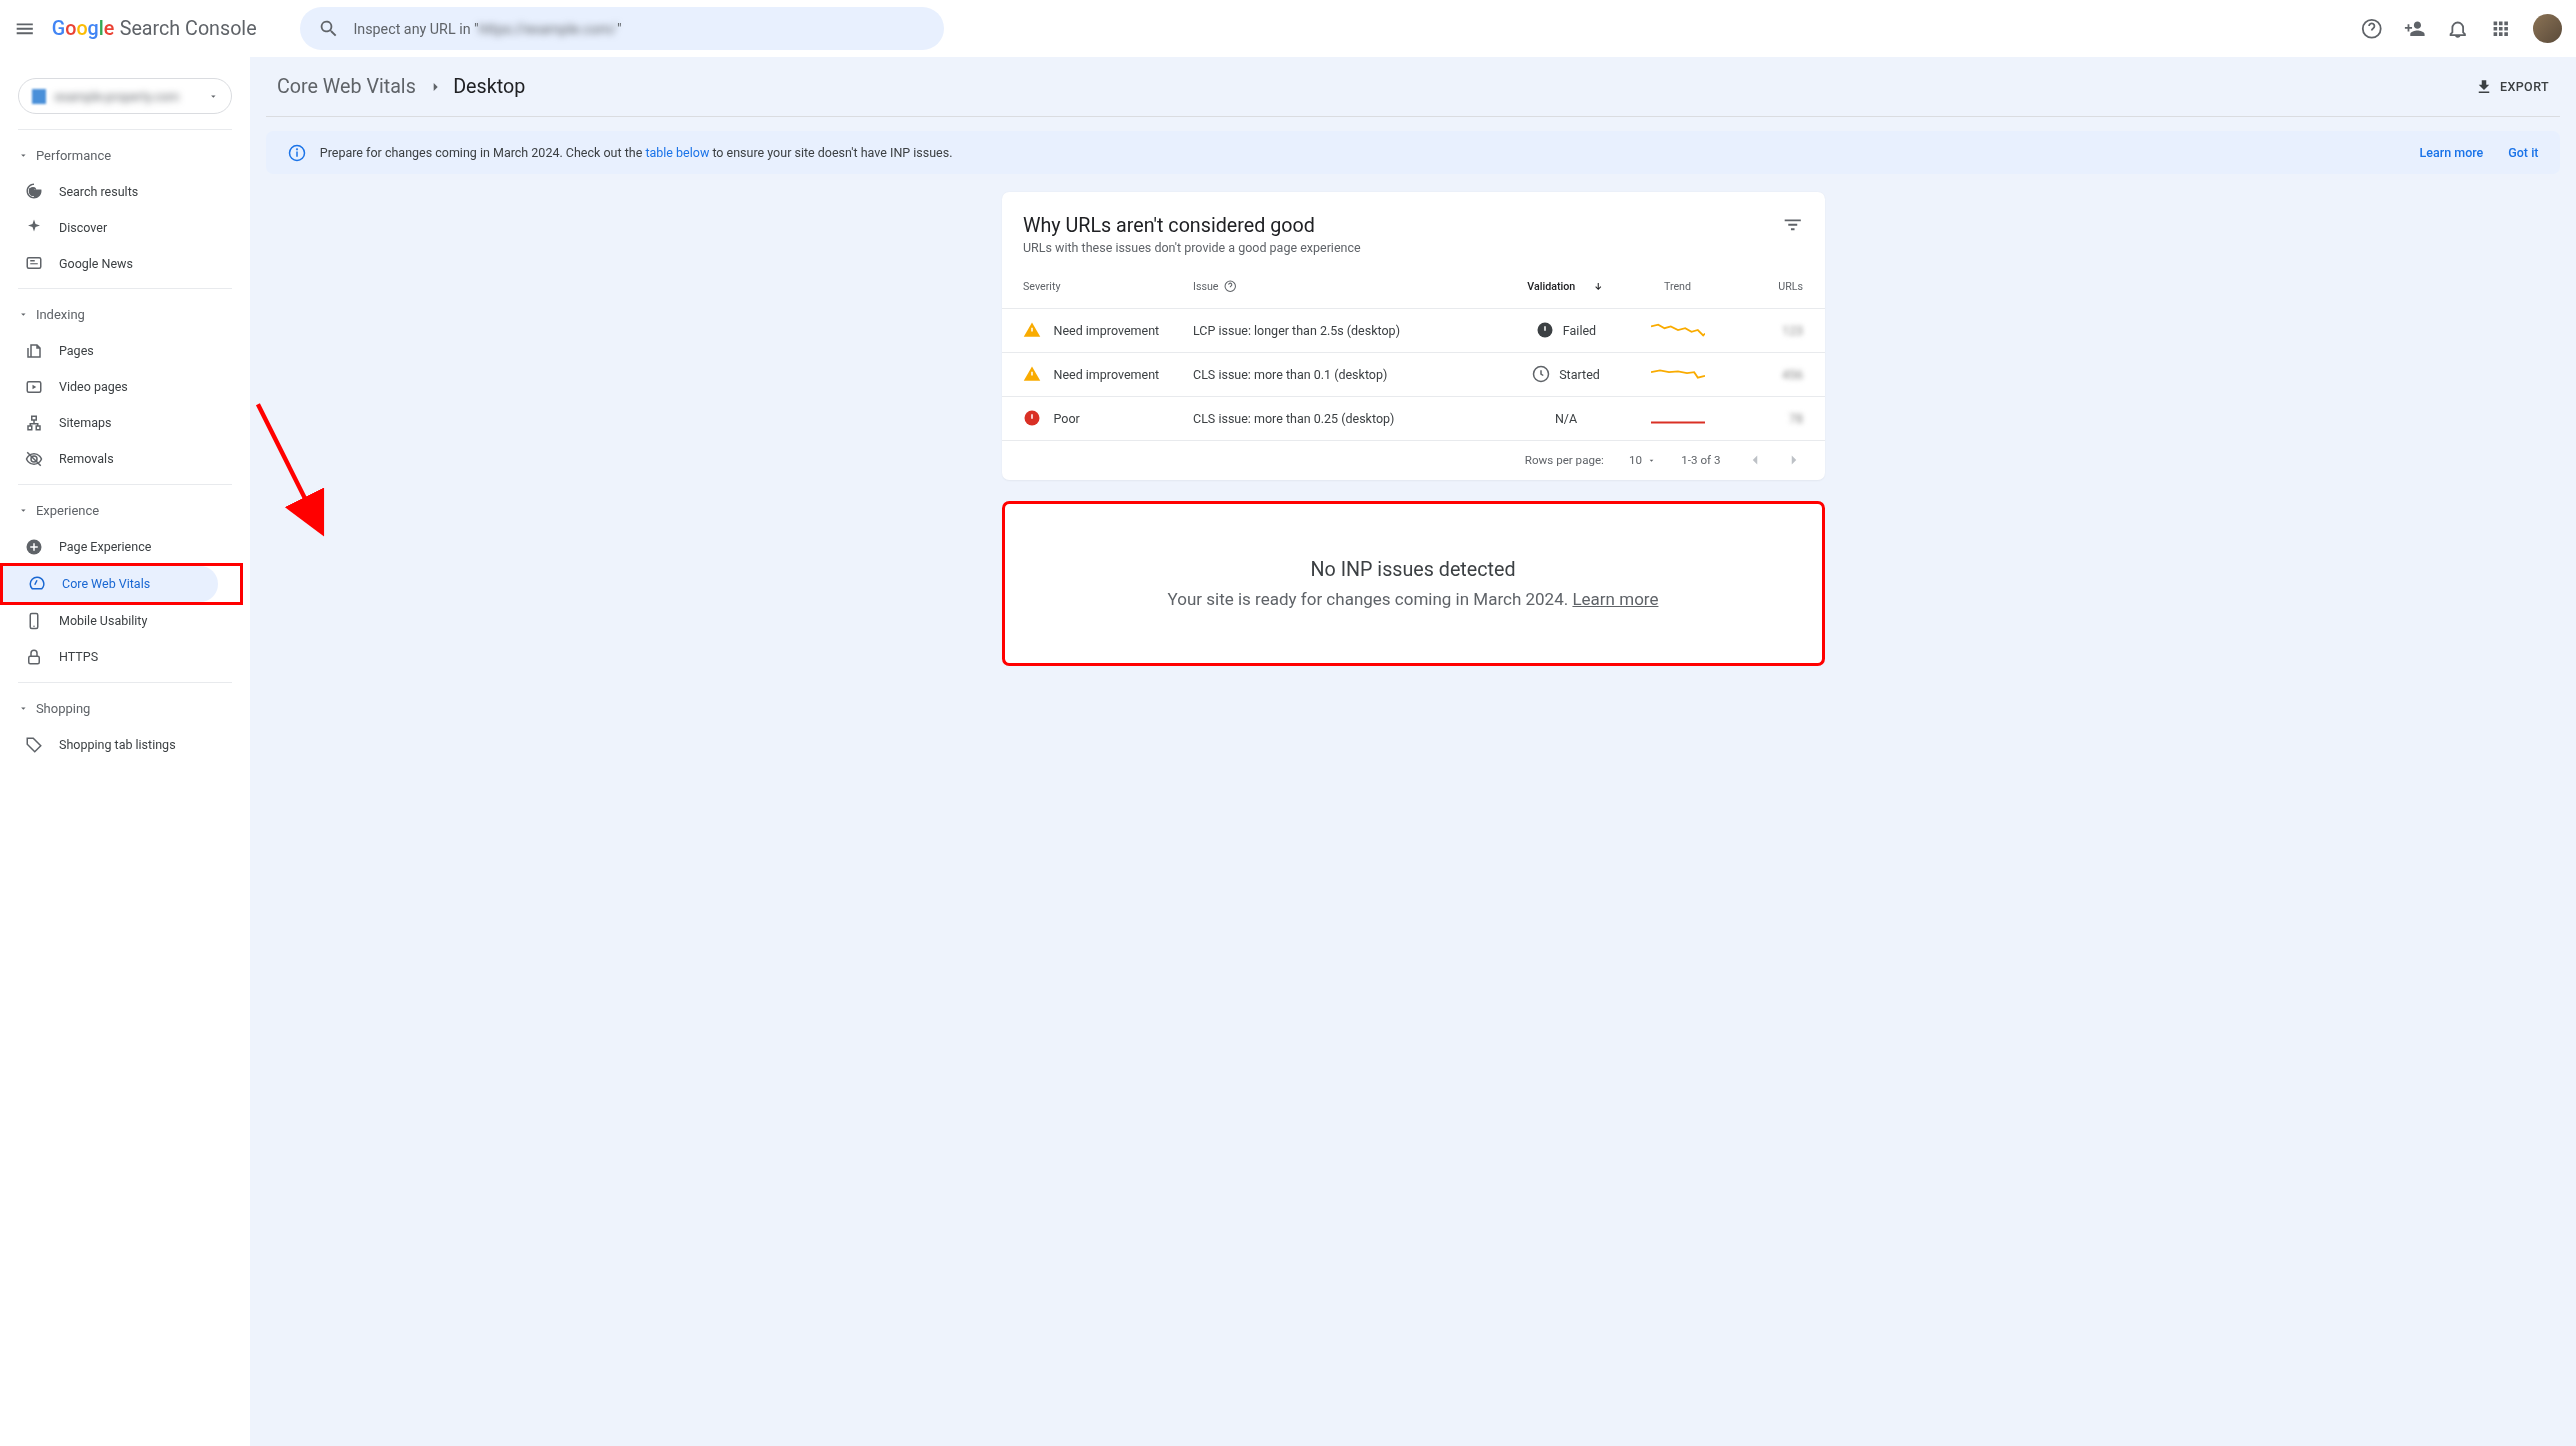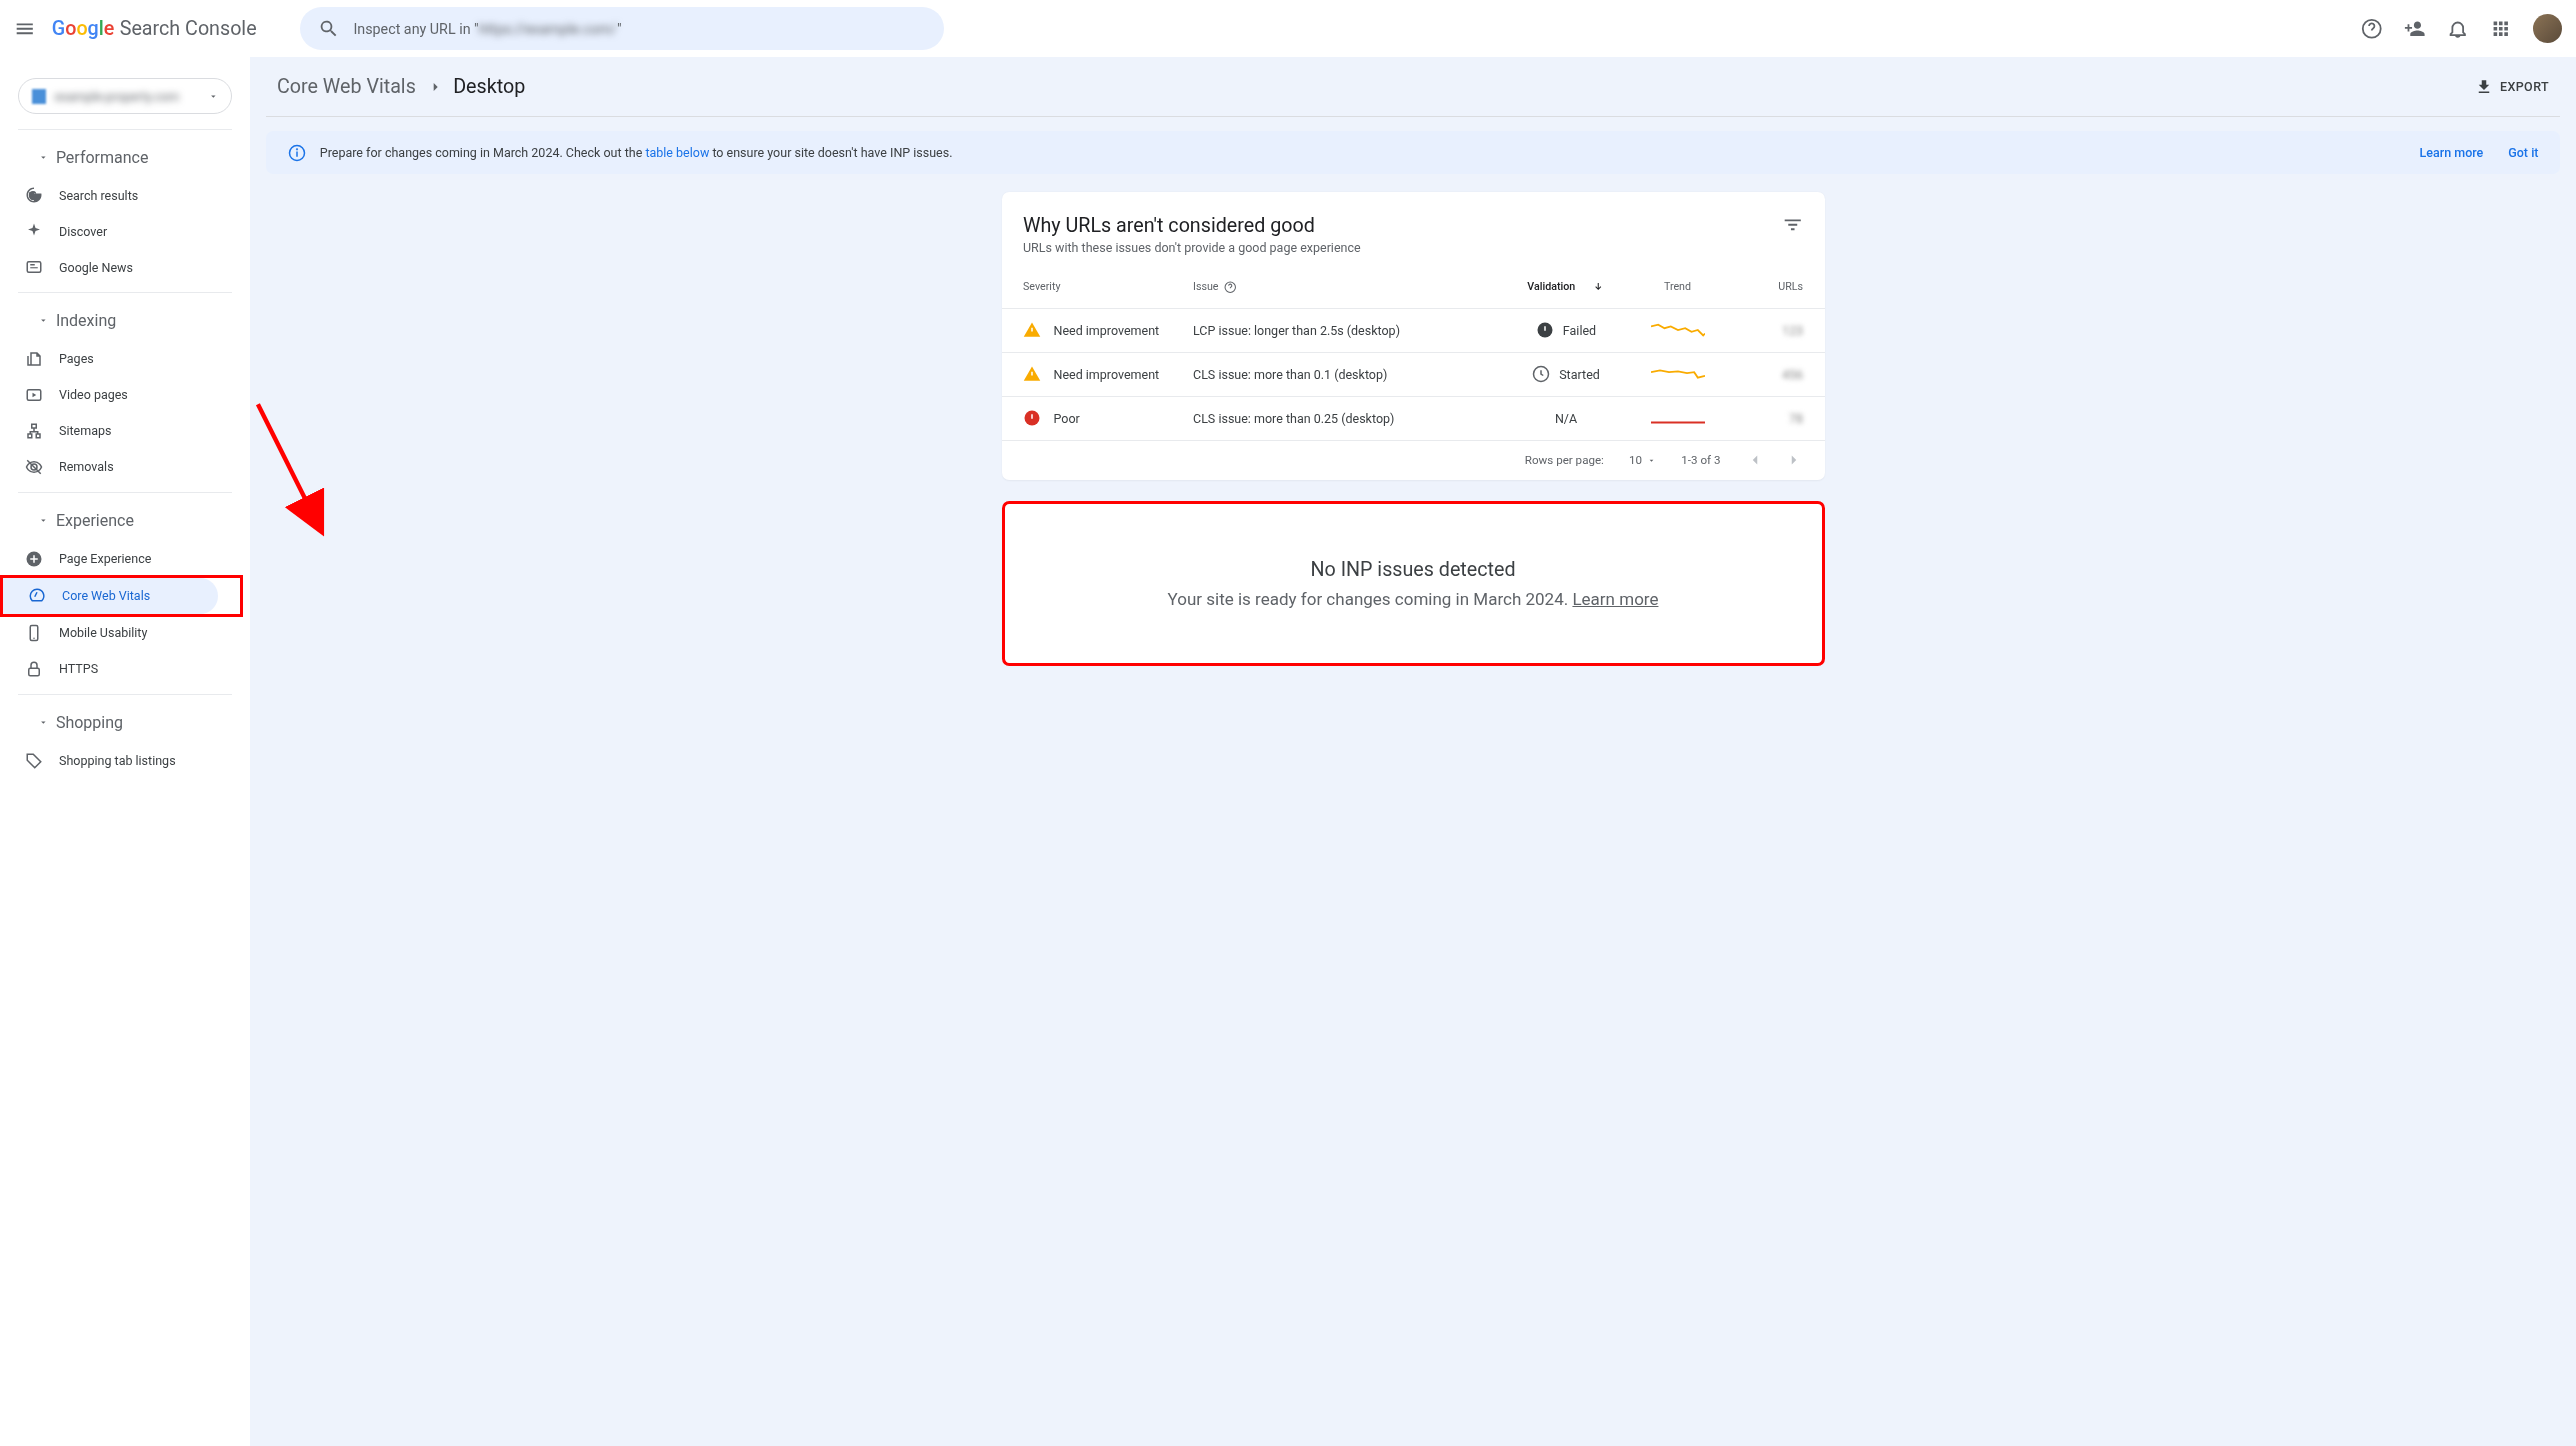--- a/index.html
+++ b/index.html
@@ -50,21 +50,21 @@
     align-items: center;
     padding: 0 12.5px;
     gap: 9px;
     cursor: pointer;
   }
   .property-favicon { width: 14.3px; height: 14.3px; background: #4a90d9; filter: blur(0.9px); }
   .property-name { flex: 1; filter: blur(3.6px); color: #5f6368; font-size: 12.5px; }
   .section-divider { height: 0.9px; background: #e8eaed; margin: 7.2px 18px; }
   .section-header {
     display: flex; align-items: center; gap: 7.2px;
-    padding: 10.7px 18px; color: #5f6368; font-size: 16px; cursor: pointer; margin-left: 20px;
+    padding: 10.7px 18px; color: #5f6368; font-size: 13px; cursor: pointer;
   }
   .section-header svg { width: 10.7px; height: 10.7px; fill: #5f6368; }
   .nav-item {
     display: flex; align-items: center; gap: 16px;
     padding: 9px 25px; color: #202124; font-size: 12.5px; cursor: pointer;
     border-radius: 0 18px 18px 0;
     margin-right: 14.3px;
   }
   .nav-item.active { background: #e8f0fe; color: #1967d2; }
   .nav-item.active svg { fill: #1967d2; }
@@ -102,21 +102,21 @@
     max-width: 823px; box-shadow: 0 0.9px 1.8px rgba(0,0,0,0.05);
   }
   .card-header { display: flex; padding: 21.5px 21.5px 10.7px; align-items: flex-start; }
   .card-title { font-size: 19.7px; color: #202124; margin-bottom: 3.6px; }
   .card-subtitle { font-size: 12.5px; color: #5f6368; }
   .filter-icon { margin-left: auto; width: 21.5px; height: 21.5px; fill: #5f6368; cursor: pointer; }
   
   .table { width: 100%; }
   .thead { display: flex; padding: 14.3px 21.5px; font-size: 10.7px; color: #5f6368; border-bottom: 0.9px solid #e8eaed; }
   .tcol-sev { width: 170px; }
-  .tcol-iss { flex: 1; display: flex; align-items: center; gap: 5.4px;}
+  .tcol-iss { flex: 1; display: flex; gap: 5.4px;}
   .tcol-val { width: 116px; text-align: center; color: #202124; font-weight: 500; display:flex; align-items:center; justify-content:center; gap:17px;}
   .tcol-trend { width: 107px; text-align: center; }
   .tcol-urls { width: 72px; text-align: right; }
   .trow { display: flex; align-items: center; padding: 12.5px 21.5px; border-bottom: 0.9px solid #e8eaed; font-size: 12.5px; color: #3c4043; cursor: pointer;}
   .sev-cell { width: 170px; display: flex; align-items: center; gap: 12.5px; }
   .sev-icon { width: 18px; height: 18px; }
   .iss-cell { flex: 1; }
   .val-cell { width: 116px; display: flex; align-items: center; justify-content: center; gap: 9px; }
   .val-icon { width: 18px; height: 18px; }
   .trend-cell { width: 107px; display: flex; justify-content: center; }

